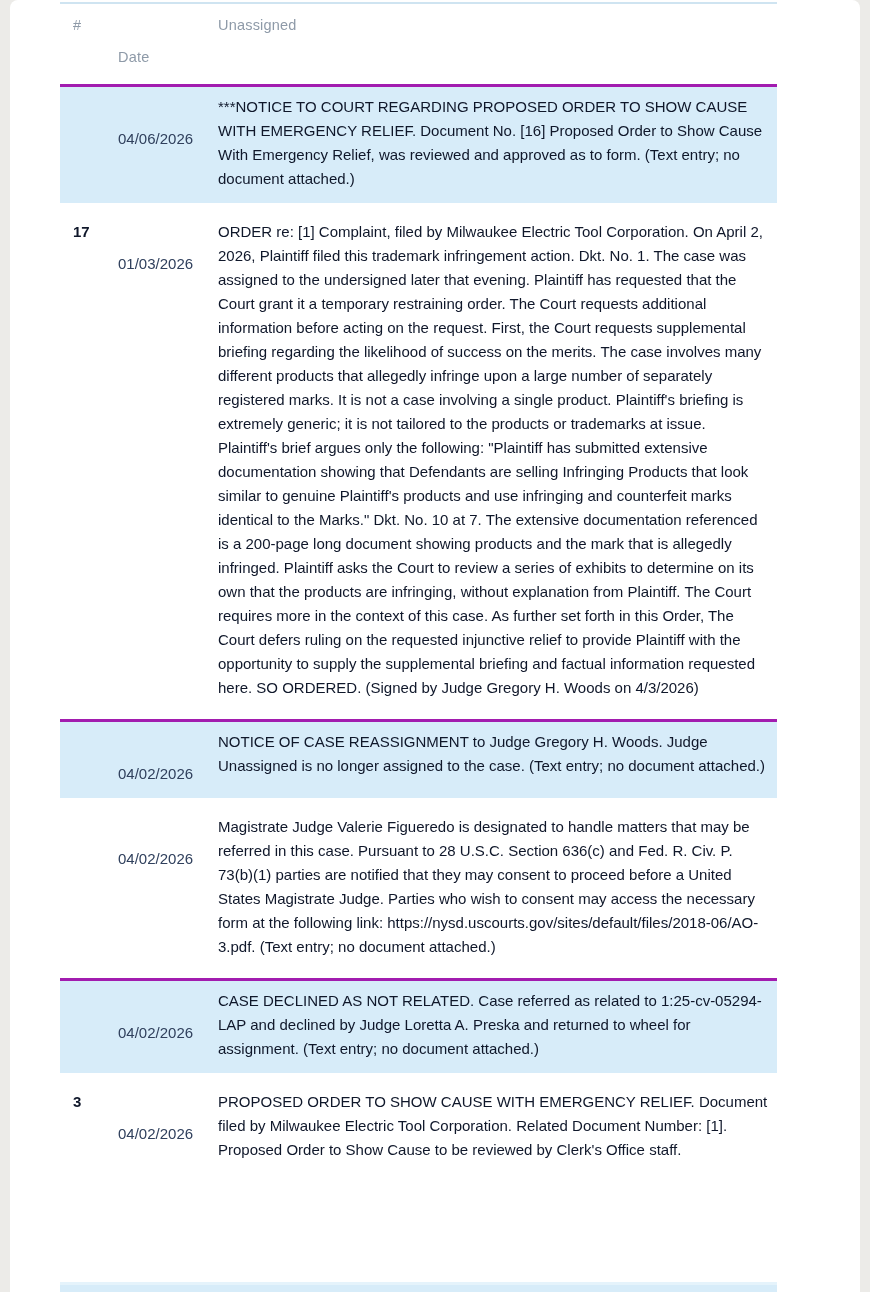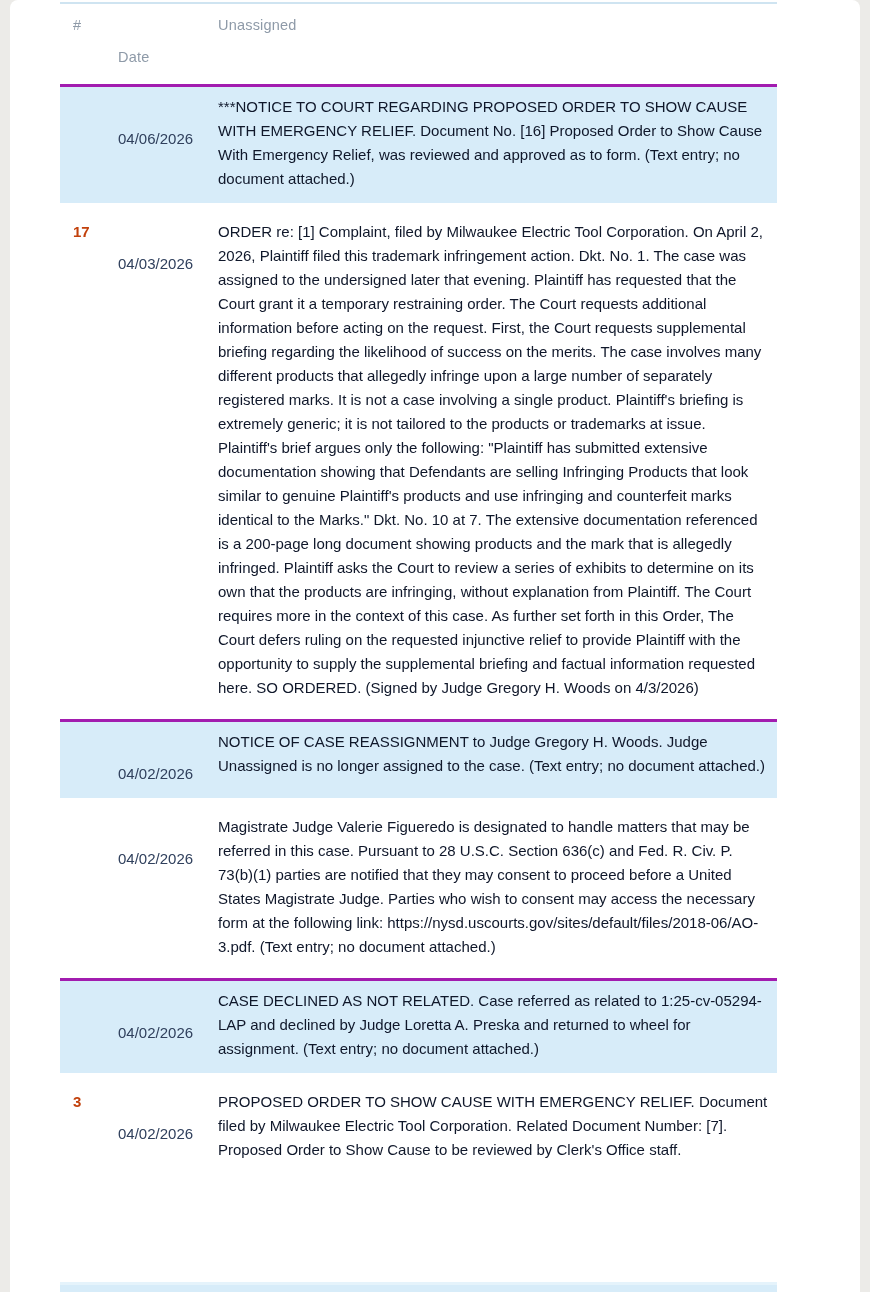--- a/index.html
+++ b/index.html
@@ -10,21 +10,21 @@
           background:#ffffff; border-radius:8px 8px 0 0; overflow:hidden; }
   .top-strip { margin:2px 0 0 50px; width:717px; height:2px; background:#cfe4f1; }
   .thead { display:flex; margin-left:50px; width:717px; padding:13px 0 12px 0;
            color:#8e9aa8; font-size:14.5px; letter-spacing:0.2px; }
   .tbody { margin-left:50px; width:717px; }
   .row { display:flex; width:717px; margin-top:7px; padding:10px 0 12px 0; background:#ffffff; }
   .row.alt { background:#d7ecf9; border-top:3px solid #a21caf; padding-top:8px; }
   .c1 { flex:0 0 48px; padding-left:13px; }
   .c2 { flex:0 0 110px; padding-left:10px;margin-top:32px; }
   .c3 { flex:1 1 auto; padding-right:8px; }
-  .num  { color:#c2410c; font-weight:600; font-size:15px; line-height:24px; }
+  .num  { color:#0f172a; font-weight:600; font-size:15px; line-height:24px; }
   .date { color:#30405d; font-size:15px; line-height:24px; white-space:nowrap; }
   .desc { color:#0f172a; font-size:15px; line-height:24px; }
   .partial-row { position:absolute; bottom:0; left:50px; width:717px; height:10px;
                  background:#d7ecf9; border-top:3px solid #e5f3fb; }
 </style>
 </head>
 <body>
 
 <div class="page">
   <div class="card">
@@ -37,40 +37,40 @@
     </div>
 
     <div class="tbody" id="rows">
         <div class="row alt">
     <div class="c1 num"></div>
     <div class="c2 date">04/06/2026</div>
     <div class="c3 desc">***NOTICE TO COURT REGARDING PROPOSED ORDER TO SHOW CAUSE WITH EMERGENCY RELIEF. Document No. [16] Proposed Order to Show Cause With Emergency Relief, was reviewed and approved as to form. (Text entry; no document attached.)</div>
   </div>
         <div class="row">
     <div class="c1 num">17</div>
-    <div class="c2 date">04/03/2026</div>
+    <div class="c2 date">01/03/2026</div>
     <div class="c3 desc">ORDER re: [1] Complaint, filed by Milwaukee Electric Tool Corporation. On April 2, 2026, Plaintiff filed this trademark infringement action. Dkt. No. 1. The case was assigned to the undersigned later that evening. Plaintiff has requested that the Court grant it a temporary restraining order. The Court requests additional information before acting on the request. First, the Court requests supplemental briefing regarding the likelihood of success on the merits. The case involves many different products that allegedly infringe upon a large number of separately registered marks. It is not a case involving a single product. Plaintiff's briefing is extremely generic; it is not tailored to the products or trademarks at issue. Plaintiff's brief argues only the following: "Plaintiff has submitted extensive documentation showing that Defendants are selling Infringing Products that look similar to genuine Plaintiff's products and use infringing and counterfeit marks identical to the Marks." Dkt. No. 10 at 7. The extensive documentation referenced is a 200-page long document showing products and the mark that is allegedly infringed. Plaintiff asks the Court to review a series of exhibits to determine on its own that the products are infringing, without explanation from Plaintiff. The Court requires more in the context of this case. As further set forth in this Order, The Court defers ruling on the requested injunctive relief to provide Plaintiff with the opportunity to supply the supplemental briefing and factual information requested here. SO ORDERED. (Signed by Judge Gregory H. Woods on 4/3/2026)</div>
   </div>
         <div class="row alt">
     <div class="c1 num"></div>
     <div class="c2 date">04/02/2026</div>
     <div class="c3 desc">NOTICE OF CASE REASSIGNMENT to Judge Gregory H. Woods. Judge Unassigned is no longer assigned to the case. (Text entry; no document attached.)</div>
   </div>
         <div class="row">
     <div class="c1 num"></div>
     <div class="c2 date">04/02/2026</div>
     <div class="c3 desc">Magistrate Judge Valerie Figueredo is designated to handle matters that may be referred in this case. Pursuant to 28 U.S.C. Section 636(c) and Fed. R. Civ. P. 73(b)(1) parties are notified that they may consent to proceed before a United States Magistrate Judge. Parties who wish to consent may access the necessary form at the following link: https://nysd.uscourts.gov/sites/default/files/2018-06/AO-3.pdf. (Text entry; no document attached.)</div>
   </div>
         <div class="row alt">
     <div class="c1 num"></div>
     <div class="c2 date">04/02/2026</div>
     <div class="c3 desc">CASE DECLINED AS NOT RELATED. Case referred as related to 1:25-cv-05294-LAP and declined by Judge Loretta A. Preska and returned to wheel for assignment. (Text entry; no document attached.)</div>
   </div>
         <div class="row">
     <div class="c1 num">3</div>
     <div class="c2 date">04/02/2026</div>
-    <div class="c3 desc">PROPOSED ORDER TO SHOW CAUSE WITH EMERGENCY RELIEF. Document filed by Milwaukee Electric Tool Corporation. Related Document Number: [7]. Proposed Order to Show Cause to be reviewed by Clerk's Office staff.</div>
+    <div class="c3 desc">PROPOSED ORDER TO SHOW CAUSE WITH EMERGENCY RELIEF. Document filed by Milwaukee Electric Tool Corporation. Related Document Number: [1]. Proposed Order to Show Cause to be reviewed by Clerk's Office staff.</div>
   </div>
       </div>
 
     <div class="partial-row"></div>
   </div>
 </div>
 
 </body></html>

